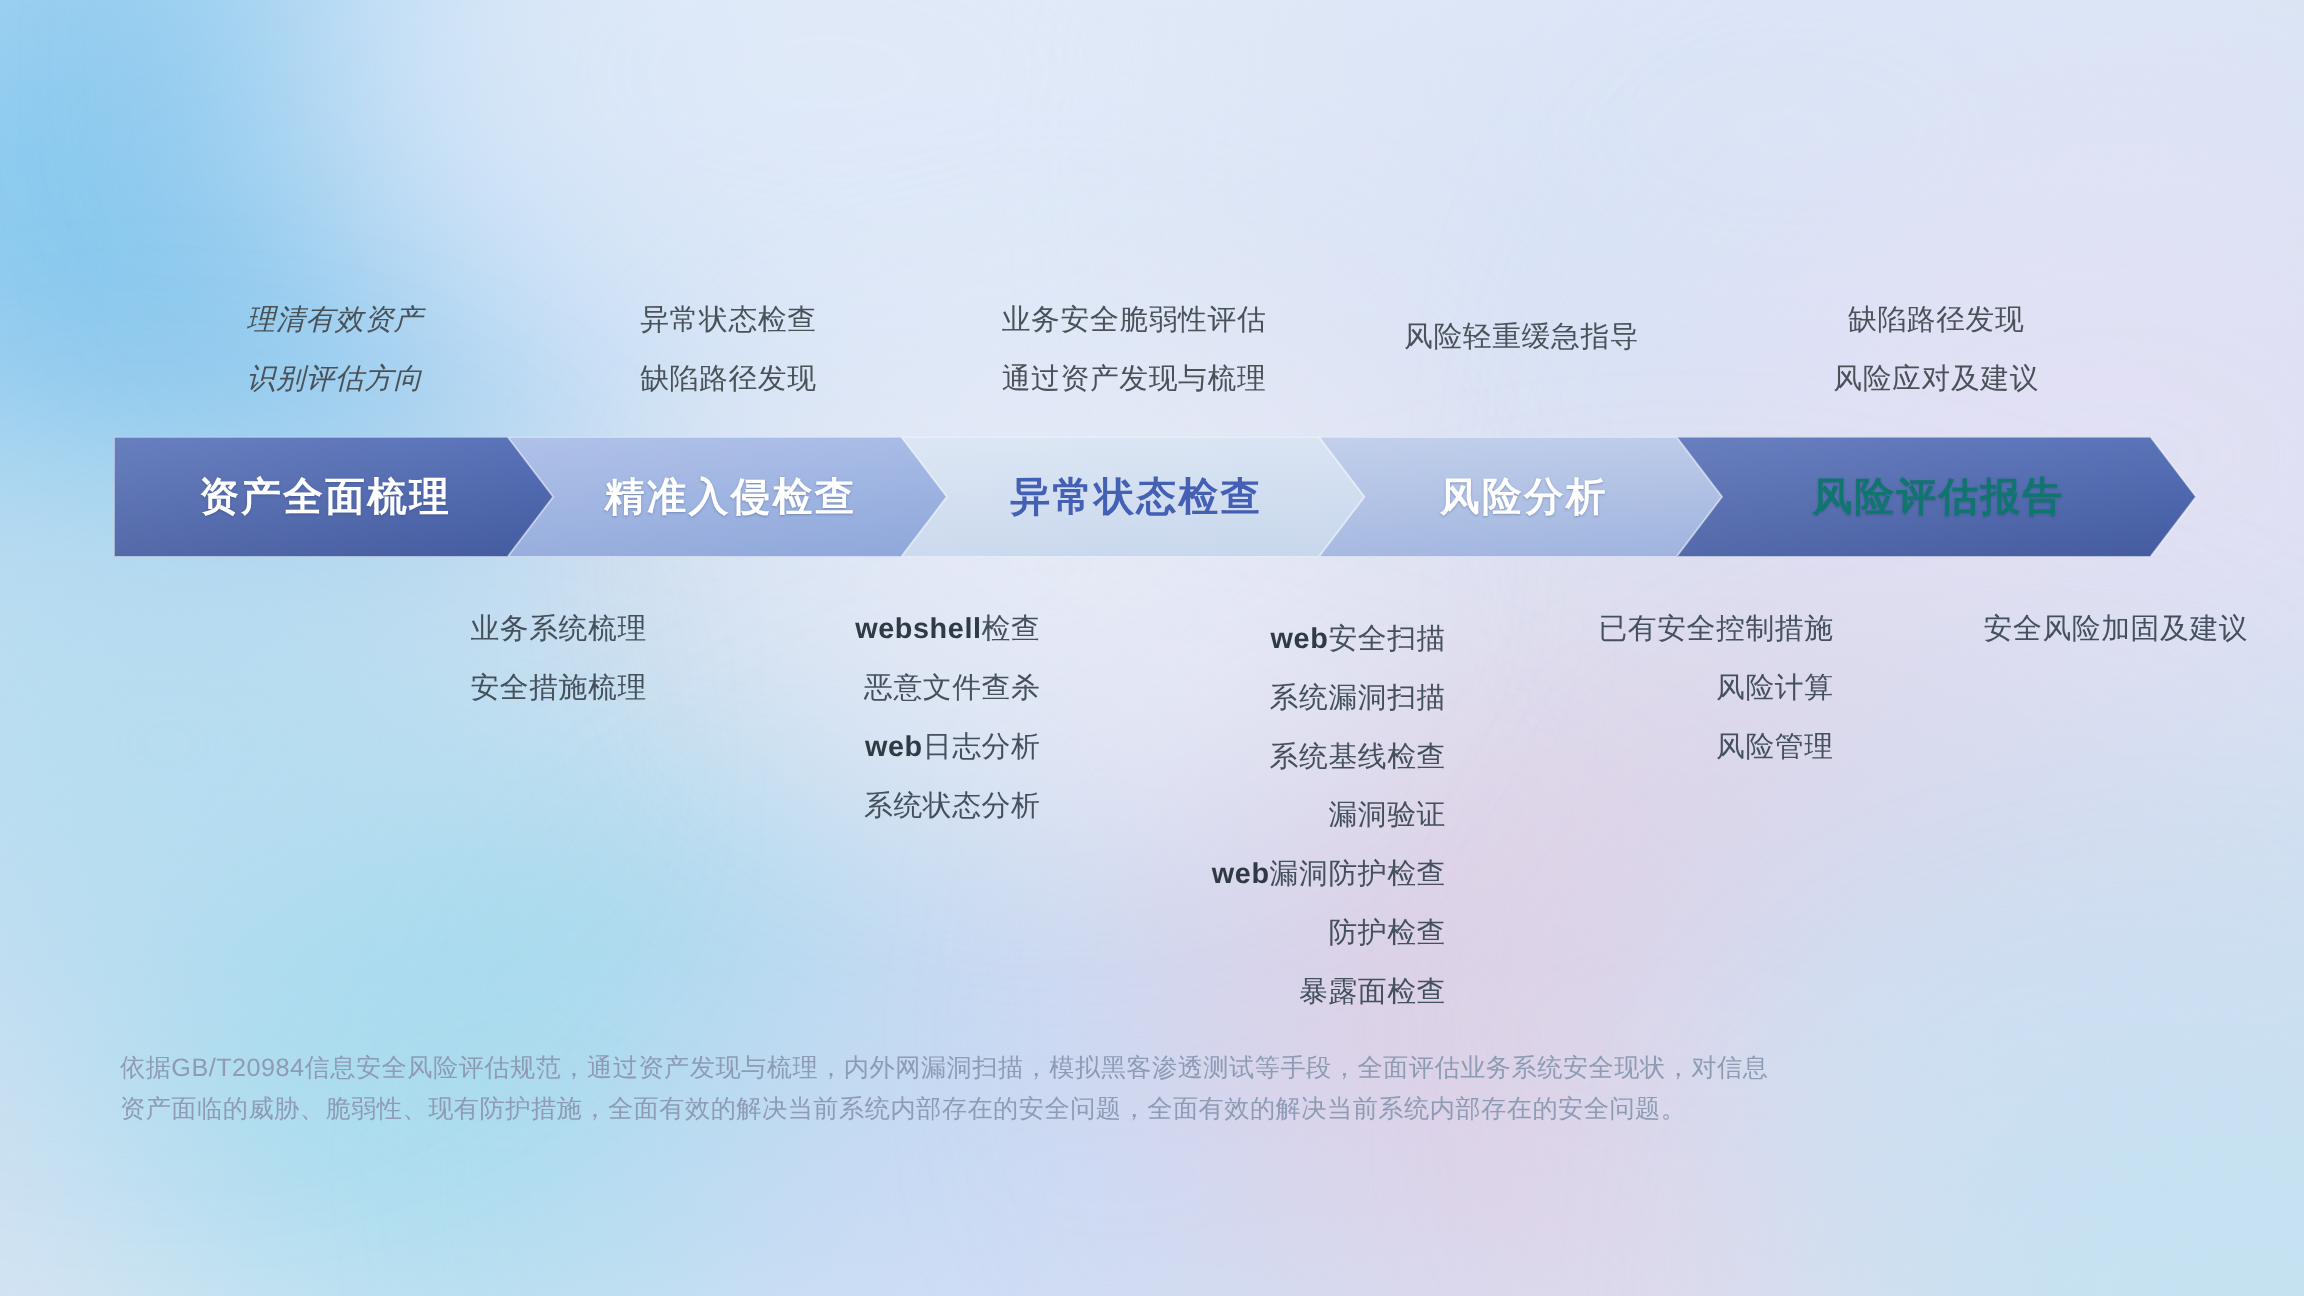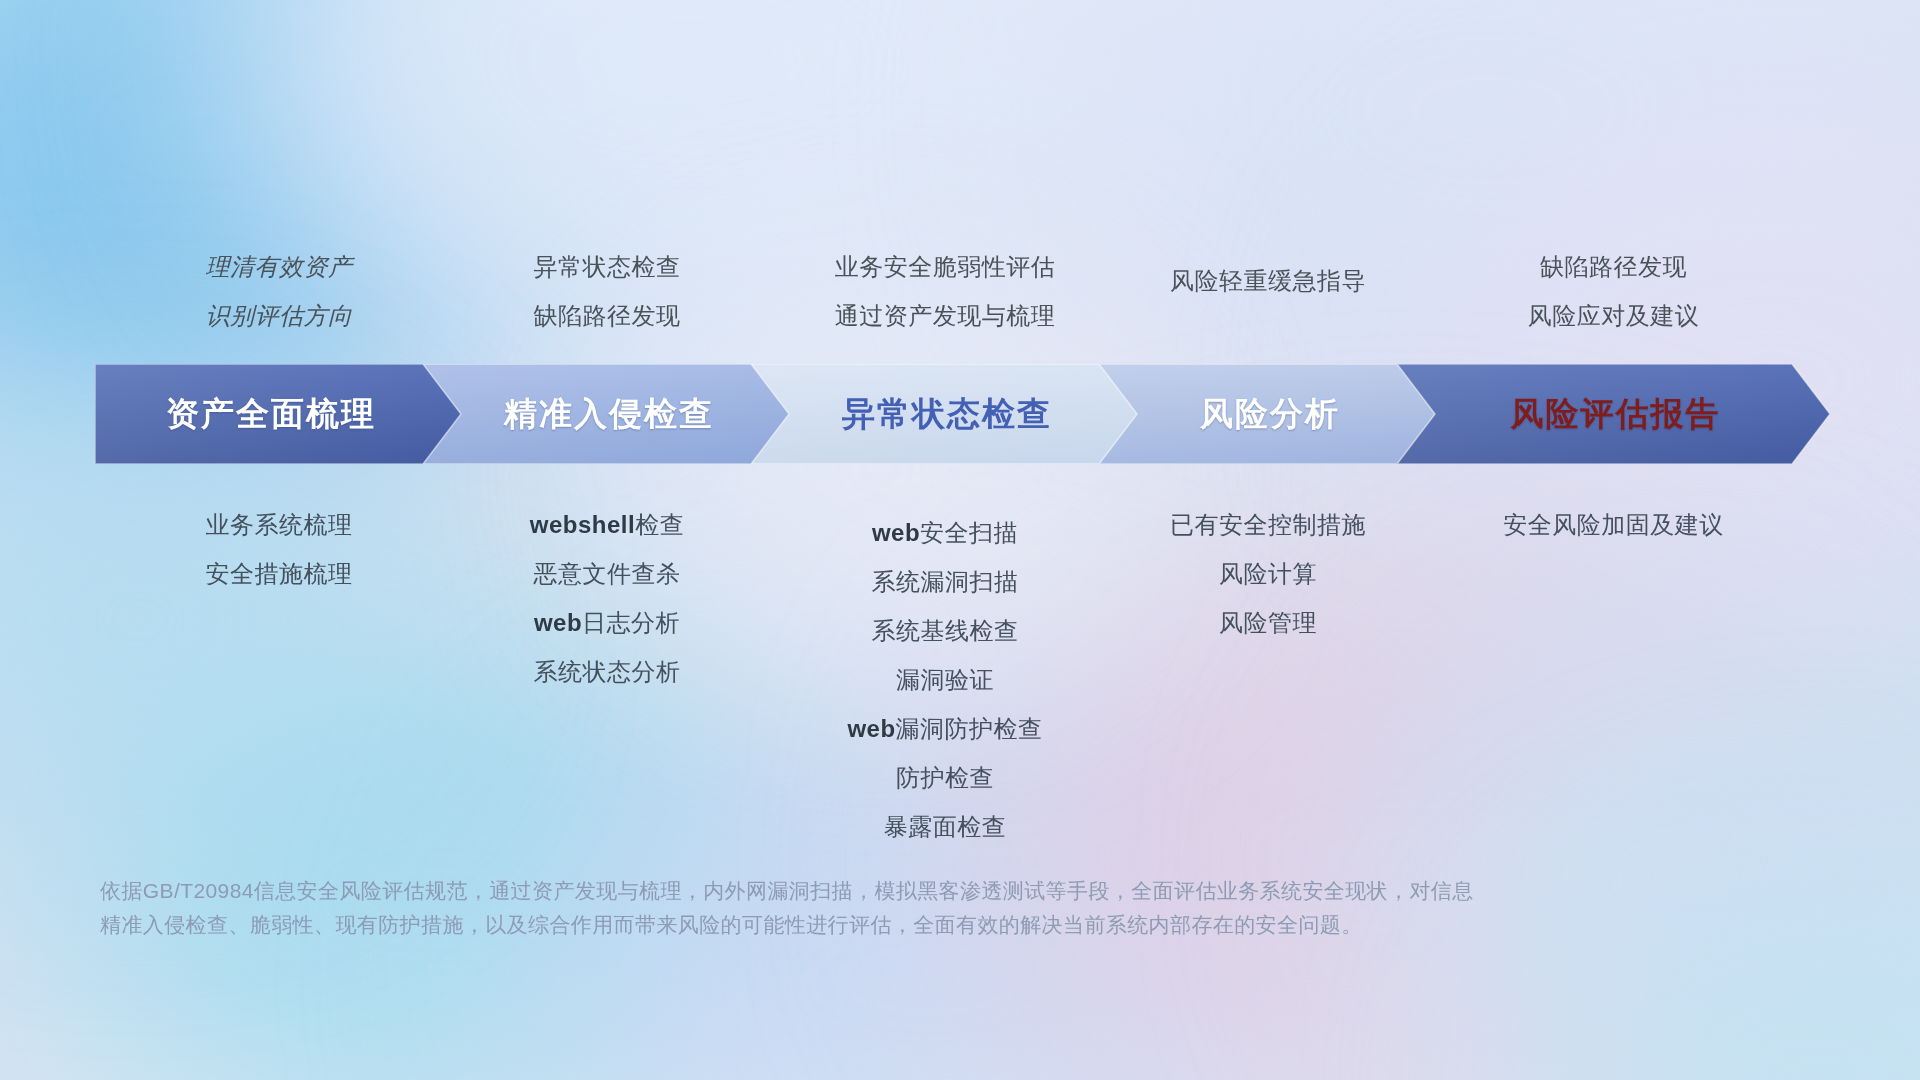--- a/index.html
+++ b/index.html
@@ -34,21 +34,21 @@
 
   
   .cols{position:absolute;left:100px;top:0;width:1740px;height:1080px;}
 
   .toptext{position:absolute;text-align:center;}
   .toptext .line{
     font-size:24px;color:#4a5259;line-height:49px;white-space:nowrap;
     letter-spacing:.5px;
   }
 
-  .botlist{position:absolute;text-align:center;}
+  .botlist{position:absolute;text-align:right;}
   .botlist .item{
     font-size:24px;color:#44505c;line-height:49px;white-space:nowrap;
     letter-spacing:.5px;
   }
   .botlist .item b{font-weight:700;color:#2f3a45;}
 
   
   #banner{position:absolute;left:95px;top:364px;width:1735px;height:100px;}
   .chev{
     position:absolute;top:0;height:100px;
@@ -206,22 +206,22 @@
          <stop offset="100%" stop-color="#41599f"></stop>
        </linearGradient>
        <linearGradient id="g4e" x1="0" y1="0" x2="1" y2="0">
          <stop offset="0%" stop-color="#ffffff" stop-opacity=".55"></stop>
          <stop offset="100%" stop-color="#ffffff" stop-opacity=".05"></stop>
        </linearGradient>
      </defs>
      <polygon points="0,0 395,0 433,50 395,100 0,100 38,50" fill="url(#g4)" stroke="rgba(255,255,255,.55)" stroke-width="1.5"></polygon>
      <polygon points="0,0 395,0 433,50 395,100 0,100 38,50" fill="url(#g4e)" opacity=".18"></polygon>
         </svg>
-        <span class="lbl" style="color: #7f1d1d; margin-left: 4px; text-shadow: rgba(40, 60, 110, 0.35) 0px 1px 2px;">风险评估报告</span>
+        <span class="lbl" style="color: #0f766e; margin-left: 4px; text-shadow: rgba(40, 60, 110, 0.35) 0px 1px 2px;">风险评估报告</span>
       </div>
     </div>
 
   <div id="footerblock" style="position:absolute;left:100px;top:874px;width:1600px;">
     <div style="font-size:21px;line-height:34px;color:#8d9bb4;letter-spacing:.4px;white-space:nowrap;">依据GB/T20984信息安全风险评估规范，通过资产发现与梳理，内外网漏洞扫描，模拟黑客渗透测试等手段，全面评估业务系统安全现状，对信息</div>
-    <div style="font-size:21px;line-height:34px;color:#8d9bb4;letter-spacing:.4px;white-space:nowrap;">精准入侵检查、脆弱性、现有防护措施，以及综合作用而带来风险的可能性进行评估，全面有效的解决当前系统内部存在的安全问题。</div>
+    <div style="font-size:21px;line-height:34px;color:#8d9bb4;letter-spacing:.4px;white-space:nowrap;">资产面临的威胁、脆弱性、现有防护措施，全面有效的解决当前系统内部存在的安全问题，全面有效的解决当前系统内部存在的安全问题。</div>
   </div>
 
 </div>
 
 </body></html>

